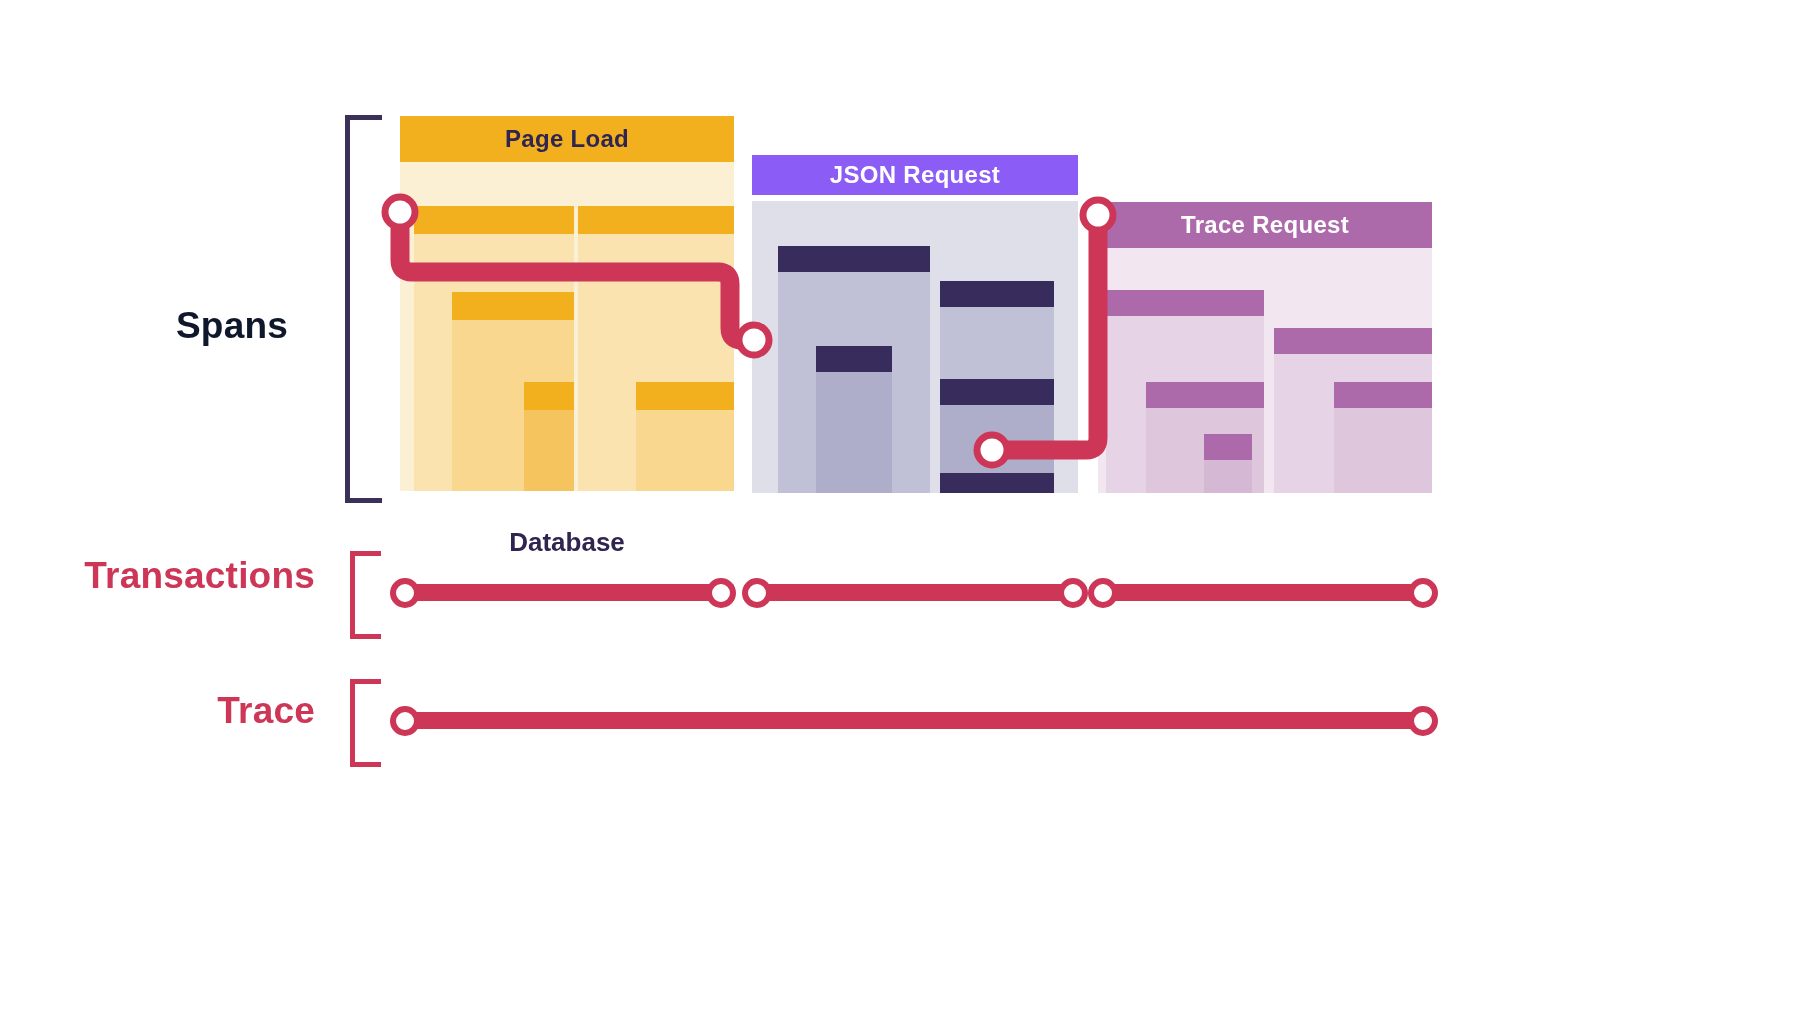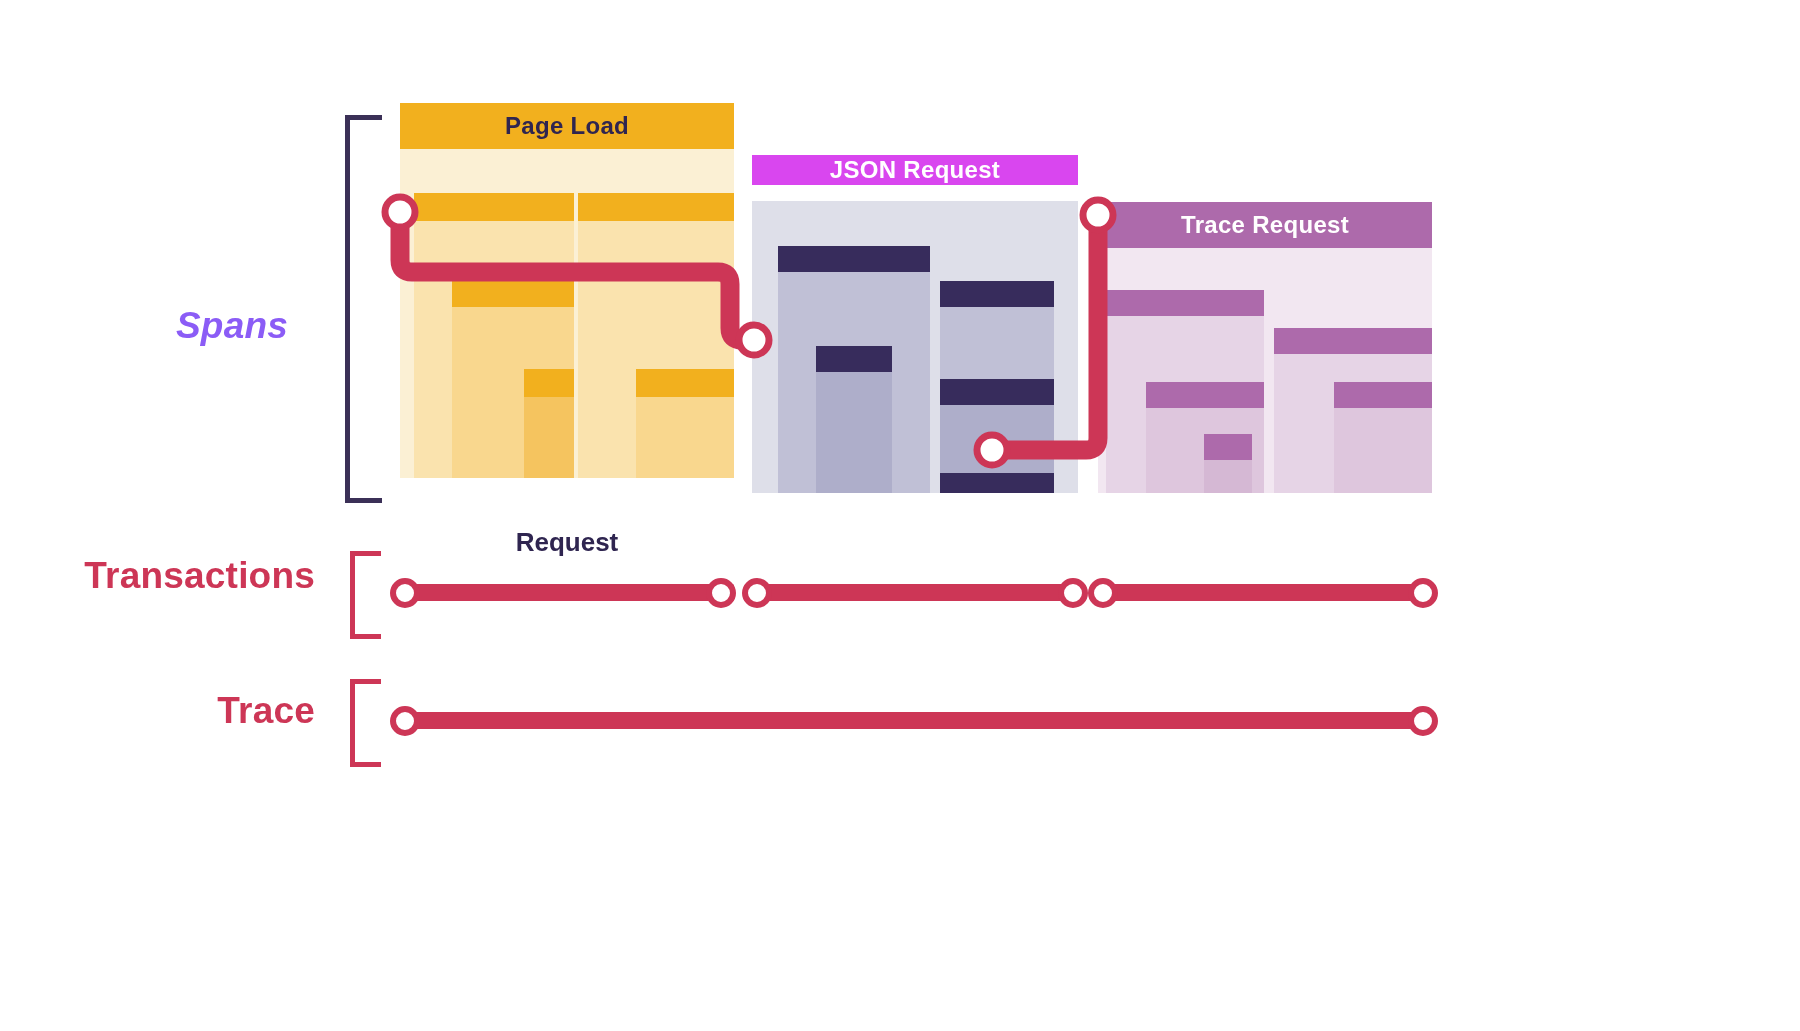--- a/index.html
+++ b/index.html
@@ -3,21 +3,21 @@
 <meta charset="utf-8">
 <style>
   html,body{margin:0;padding:0;background:#ffffff;}
   body{width:1800px;height:1031px;position:relative;overflow:hidden;
        font-family:"Liberation Sans","DejaVu Sans",sans-serif;}
   .stage{position:absolute;left:0;top:0;width:1800px;height:1031px;}
 
   
   .rowlabel{position:absolute;font-weight:bold;letter-spacing:.2px;
             white-space:nowrap;text-align:right;}
-  #label-spans{right:1512px;top:305px;font-size:37px;color:#8b5cf6;font-style:italic;}
+  #label-spans{right:1512px;top:305px;font-size:37px;color:#0f172a;}
   #label-transactions{right:1485px;top:555px;font-size:37px;color:#cd3656;}
   #label-trace{right:1485px;top:690px;font-size:37px;color:#cd3656;}
 
   
   .bracket{position:absolute;border-style:solid;border-right:0;background:transparent;}
   #bracket-spans{left:345px;top:115px;width:32px;height:378px;
                  border-color:#3b3057;border-width:5px;}
   #bracket-transactions{left:350px;top:551px;width:26px;height:78px;
                  border-color:#cd3656;border-width:5px;}
   #bracket-trace{left:350px;top:679px;width:26px;height:78px;
@@ -26,27 +26,27 @@
   
   .col{position:absolute;}
   .col-head{position:absolute;left:0;top:0;width:100%;
             display:flex;align-items:center;justify-content:center;
             font-weight:bold;font-size:24px;letter-spacing:.3px;}
   .col-body{position:absolute;left:0;width:100%;}
   .span-bar{position:absolute;}
   .span-cap{position:absolute;left:0;top:0;width:100%;}
 
   
-  #col-browser{left:400px;top:103px;width:334px;height:349px;}
+  #col-browser{left:400px;top:116px;width:334px;height:349px;}
   #col-browser .col-head{height:46px;background:#f2b01e;color:#2f2550;}
   #col-browser .col-body{top:46px;height:329px;background:#fbf0d4;}
 
   
   #col-backend{left:752px;top:155px;width:326px;height:338px;}
-  #col-backend .col-head{height:30px;background:#d946ef;color:#ffffff;}
+  #col-backend .col-head{height:40px;background:#8b5cf6;color:#ffffff;}
   #col-backend .col-body{top:46px;height:292px;background:#dedfe9;}
 
   
   #col-database{left:1098px;top:202px;width:334px;height:291px;}
   #col-database .col-head{height:46px;background:#ad6aab;color:#ffffff;}
   #col-database .col-body{top:46px;height:245px;background:#f2e7f1;}
 
   
   .service-name{position:absolute;font-weight:bold;font-size:26px;
                 color:#2f2550;text-align:center;white-space:nowrap;}
@@ -146,21 +146,21 @@
     <path d="M 30 52 L 30 100 Q 30 112 42 112 L 348 112 Q 360 112 360 124
              L 360 168 Q 360 180 372 180 L 384 180" fill="none" stroke="#cd3656" stroke-width="19" stroke-linecap="butt"></path>
 
     <path d="M 622 290 L 716 290 Q 728 290 728 278 L 728 55" fill="none" stroke="#cd3656" stroke-width="19" stroke-linecap="butt"></path>
     <circle cx="30" cy="52" r="15" fill="#ffffff" stroke="#cd3656" stroke-width="7"></circle>
     <circle cx="384" cy="180" r="15" fill="#ffffff" stroke="#cd3656" stroke-width="7"></circle>
     <circle cx="622" cy="290" r="15" fill="#ffffff" stroke="#cd3656" stroke-width="7"></circle>
     <circle cx="728" cy="55" r="15" fill="#ffffff" stroke="#cd3656" stroke-width="7"></circle>
   </svg>
 
-  <div class="service-name" id="service-browser">Request</div>
+  <div class="service-name" id="service-browser">Database</div>
 
   <div class="tline" style="left:400px;top:584px;width:334px;"></div>
   <div class="tnode" style="left:390px;top:578px;"></div>
   <div class="tnode" style="left:706px;top:578px;"></div>
 
   <div class="tline" style="left:752px;top:584px;width:326px;"></div>
   <div class="tnode" style="left:742px;top:578px;"></div>
   <div class="tnode" style="left:1058px;top:578px;"></div>
 
   <div class="tline" style="left:1098px;top:584px;width:334px;"></div>

